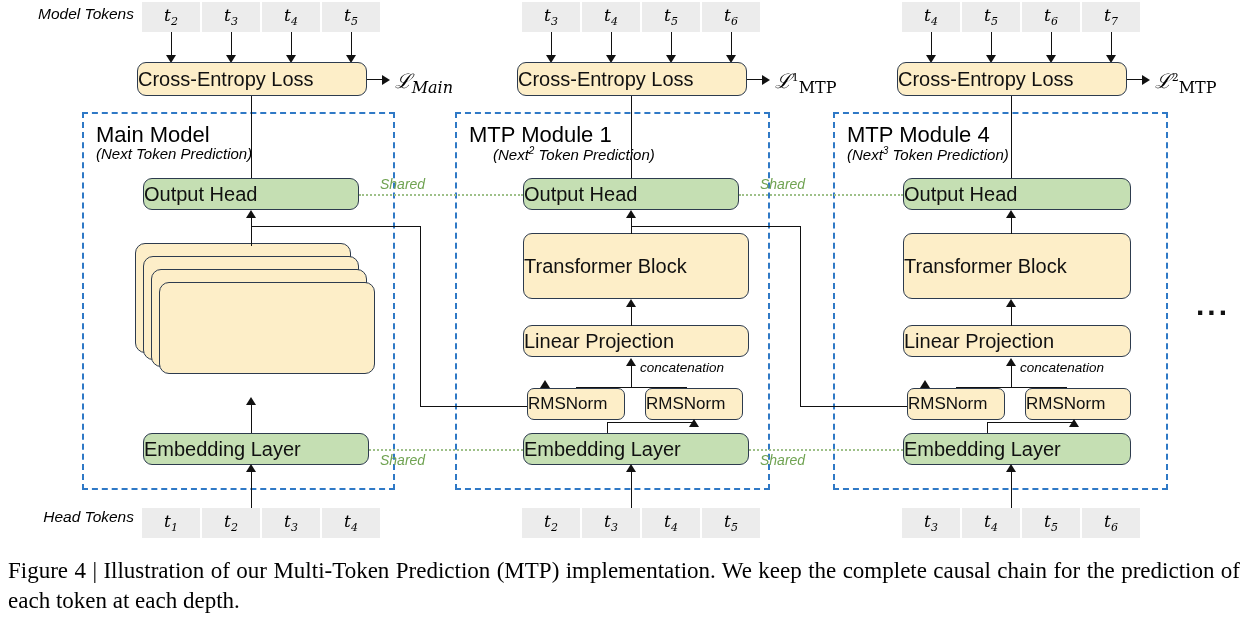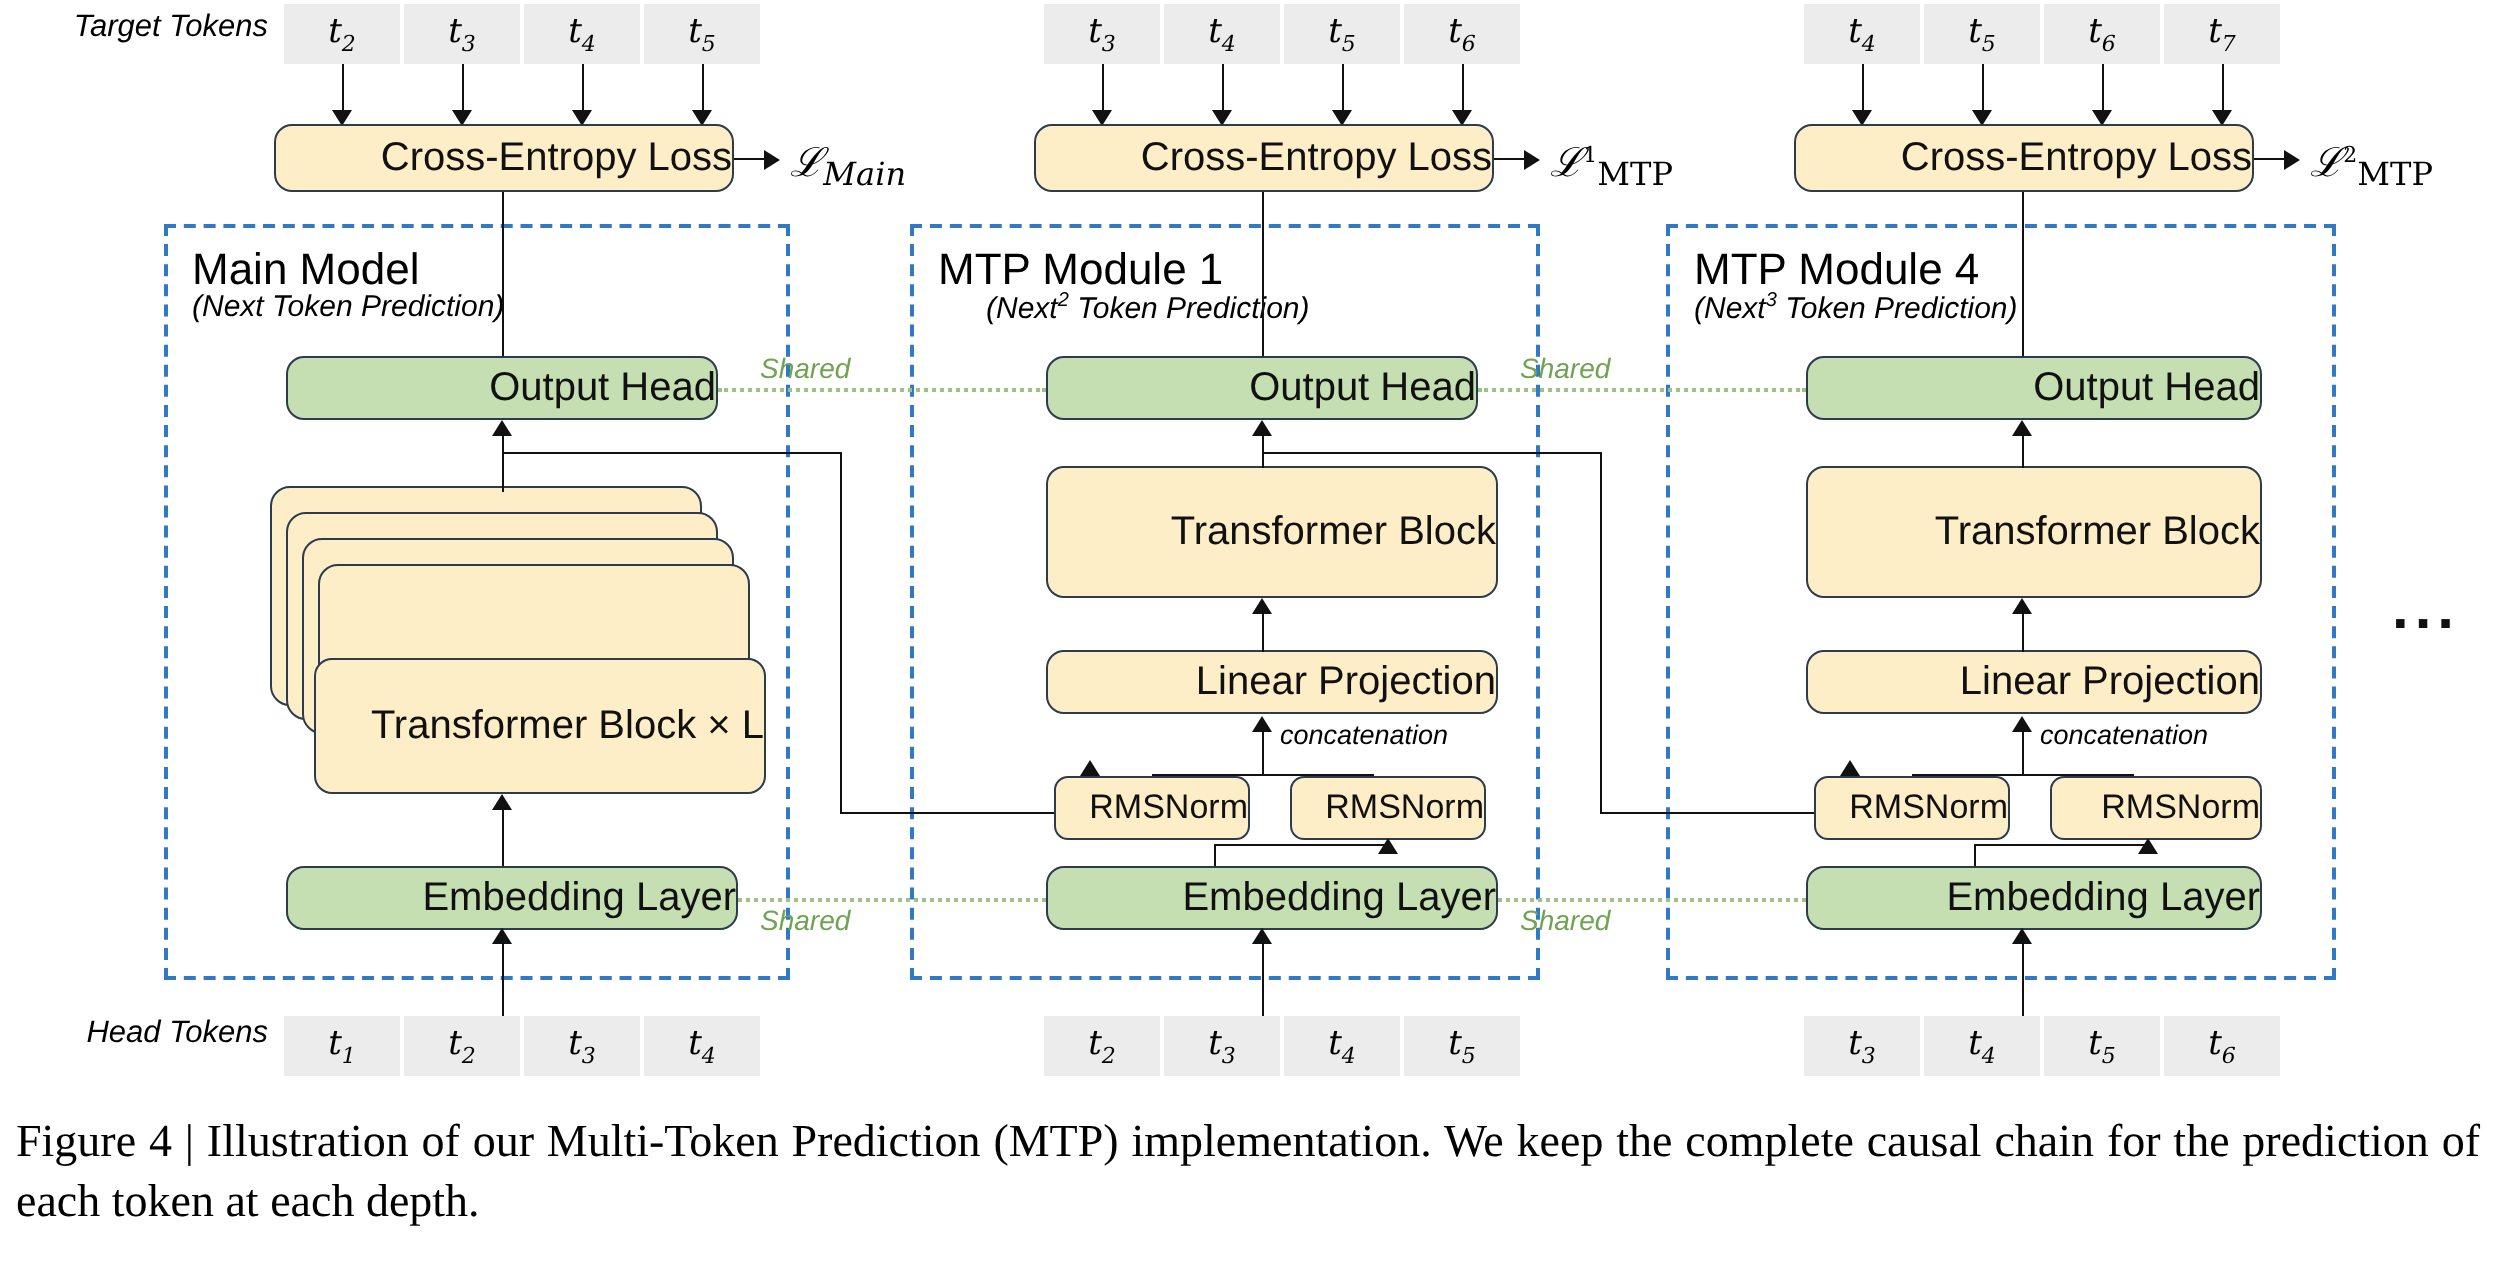--- a/index.html
+++ b/index.html
@@ -33,21 +33,21 @@
     font-family:"Liberation Sans", sans-serif;
     white-space:nowrap;
     text-align:right;
   }
 
   
   .node {
     position:absolute;
     border:1.6px solid #2d3b4e;
     border-radius:9px;
-    display:flex; align-items:center; justify-content:flex-end;
+    display:flex; align-items:center; justify-content:flex-start;
     font-size:20px;
     color:#111;
     white-space:nowrap;
   }
   .node.yellow { background:#fdeec8; }
   .node.green  { background:#c5dfb3; }
   .node.small  { font-size:17px; border-radius:7px; }
 
   
   .module {
@@ -138,21 +138,21 @@
     line-height:1.32;
     text-align:justify;
     color:#000;
   }
 </style>
 </head>
 <body>
 
 <div id="figure">
 
-  <div class="rowlabel" style="left:4px; top:5px; width:130px;">Target Tokens</div>
+  <div class="rowlabel" style="left:4px; top:5px; width:130px;">Model Tokens</div>
   <div class="rowlabel" style="left:4px; top:508px; width:130px;">Head Tokens</div>
 
   <div class="tok" style="left:142px; top:2px;">
       <span><i>t</i><sub>2</sub></span>
     </div>
   <div class="tok" style="left:202px; top:2px;">
       <span><i>t</i><sub>3</sub></span>
     </div>
   <div class="tok" style="left:262px; top:2px;">
       <span><i>t</i><sub>4</sub></span>
@@ -278,23 +278,20 @@
   <div class="shared-line" style="left:359px; top:194px; width:164px;"></div>
   <div class="shared-label" style="left:380px; top:176px;">Shared</div>
 
   <div class="shared-line" style="left:739px; top:194px; width:164px;"></div>
   <div class="shared-label" style="left:760px; top:176px;">Shared</div>
 
   <div class="stack-card" style="left:135px; top:243px; width:216px; height:110px;"></div>
   <div class="stack-card" style="left:143px; top:256px; width:216px; height:104px;"></div>
   <div class="stack-card" style="left:151px; top:269px; width:216px; height:98px;"></div>
   <div class="stack-card" style="left:159px; top:282px; width:216px; height:92px;"></div>
-  <div class="node yellow" style="left:157px; top:329px; width:226px; height:68px;">
-    <span>Transformer Block × L</span>
-  </div>
 
   <div class="vline" style="left:251px; top:212px; height:34px;"></div>
   <div class="arrow-up" style="left:246px; top:210px;"></div>
 
   <div class="hline" style="left:251px; top:226px; width:170px;"></div>
   <div class="vline" style="left:420px; top:226px; height:181px;"></div>
   <div class="hline" style="left:420px; top:406px; width:125px;"></div>
   <div class="arrow-up" style="left:540px; top:380px;"></div>
   <div class="vline" style="left:545px; top:386px; height:21px;"></div>
 

